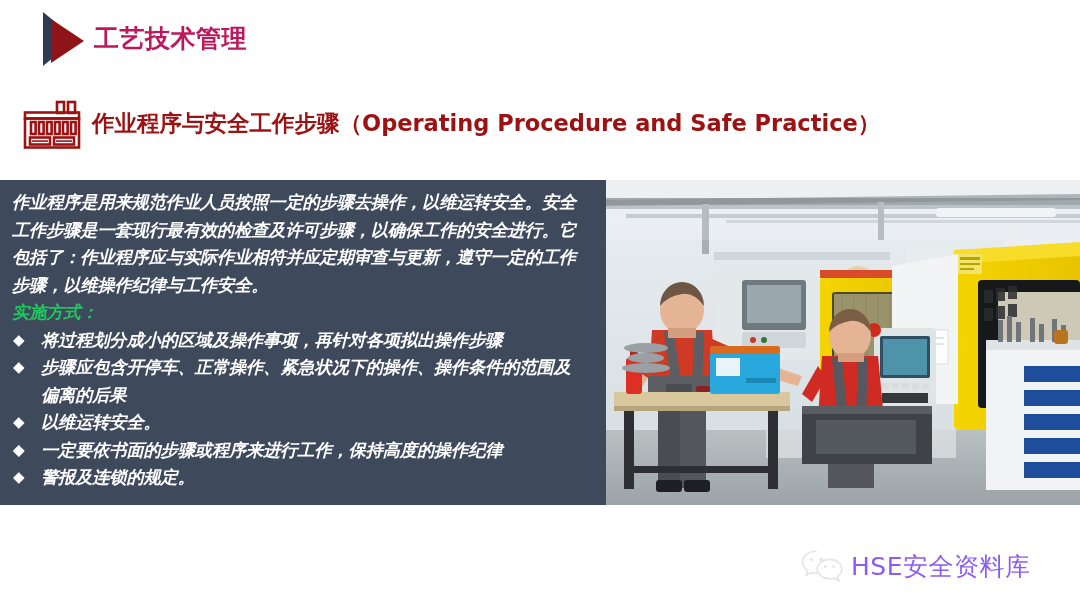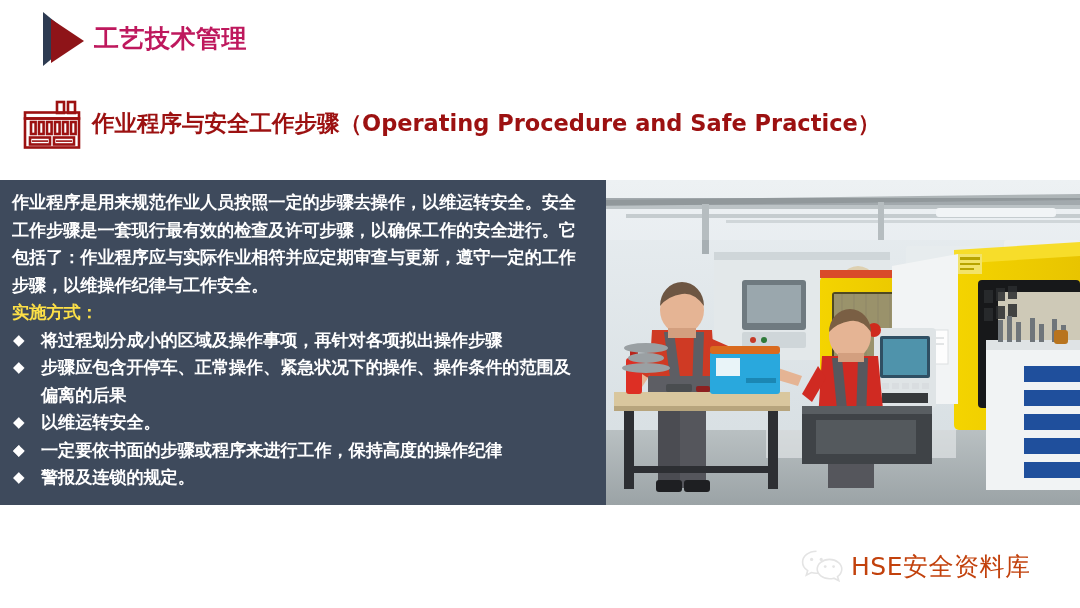--- a/index.html
+++ b/index.html
@@ -65,35 +65,36 @@
   
   #content-panel {
     position: absolute;
     left: 0; top: 180px;
     width: 606px; height: 325px;
     background: #3e4a5c;
     box-sizing: border-box;
     padding: 9px 22px 0 12px;
     color: #ffffff;
     overflow: hidden;
+    font-style: italic;
   }
   #intro-paragraph {
     font-size: 17.2px;
     font-weight: bold;
     line-height: 27.5px;
     letter-spacing: -0.1px;
     color: #ffffff;
     margin: 0;
   }
   #impl-label {
     font-size: 17.2px;
     font-weight: bold;
     line-height: 27.5px;
     margin: 0;
-    color: #fde047;
+    color: #22c55e;
   }
   #bullet-list {
     list-style: none;
     margin: 0;
     padding: 0;
   }
   #bullet-list li {
     position: relative;
     font-size: 17.2px;
     font-weight: bold;
@@ -127,21 +128,21 @@
     position: absolute;
     left: 800px; top: 543px;
     width: 270px; height: 46px;
     display: flex;
     align-items: center;
     gap: 7px;
   }
   #wechat-icon { width: 44px; height: 36px; flex: none; }
   #watermark-text {
     font-size: 25px;
-    color: #c2410c;
+    color: #8b5cf6;
     letter-spacing: 0.5px;
     white-space: nowrap;
     font-family: "DejaVu Sans", "Liberation Sans", sans-serif;
   }
 </style>
 </head>
 <body>
 
 <div id="top-header">
 

